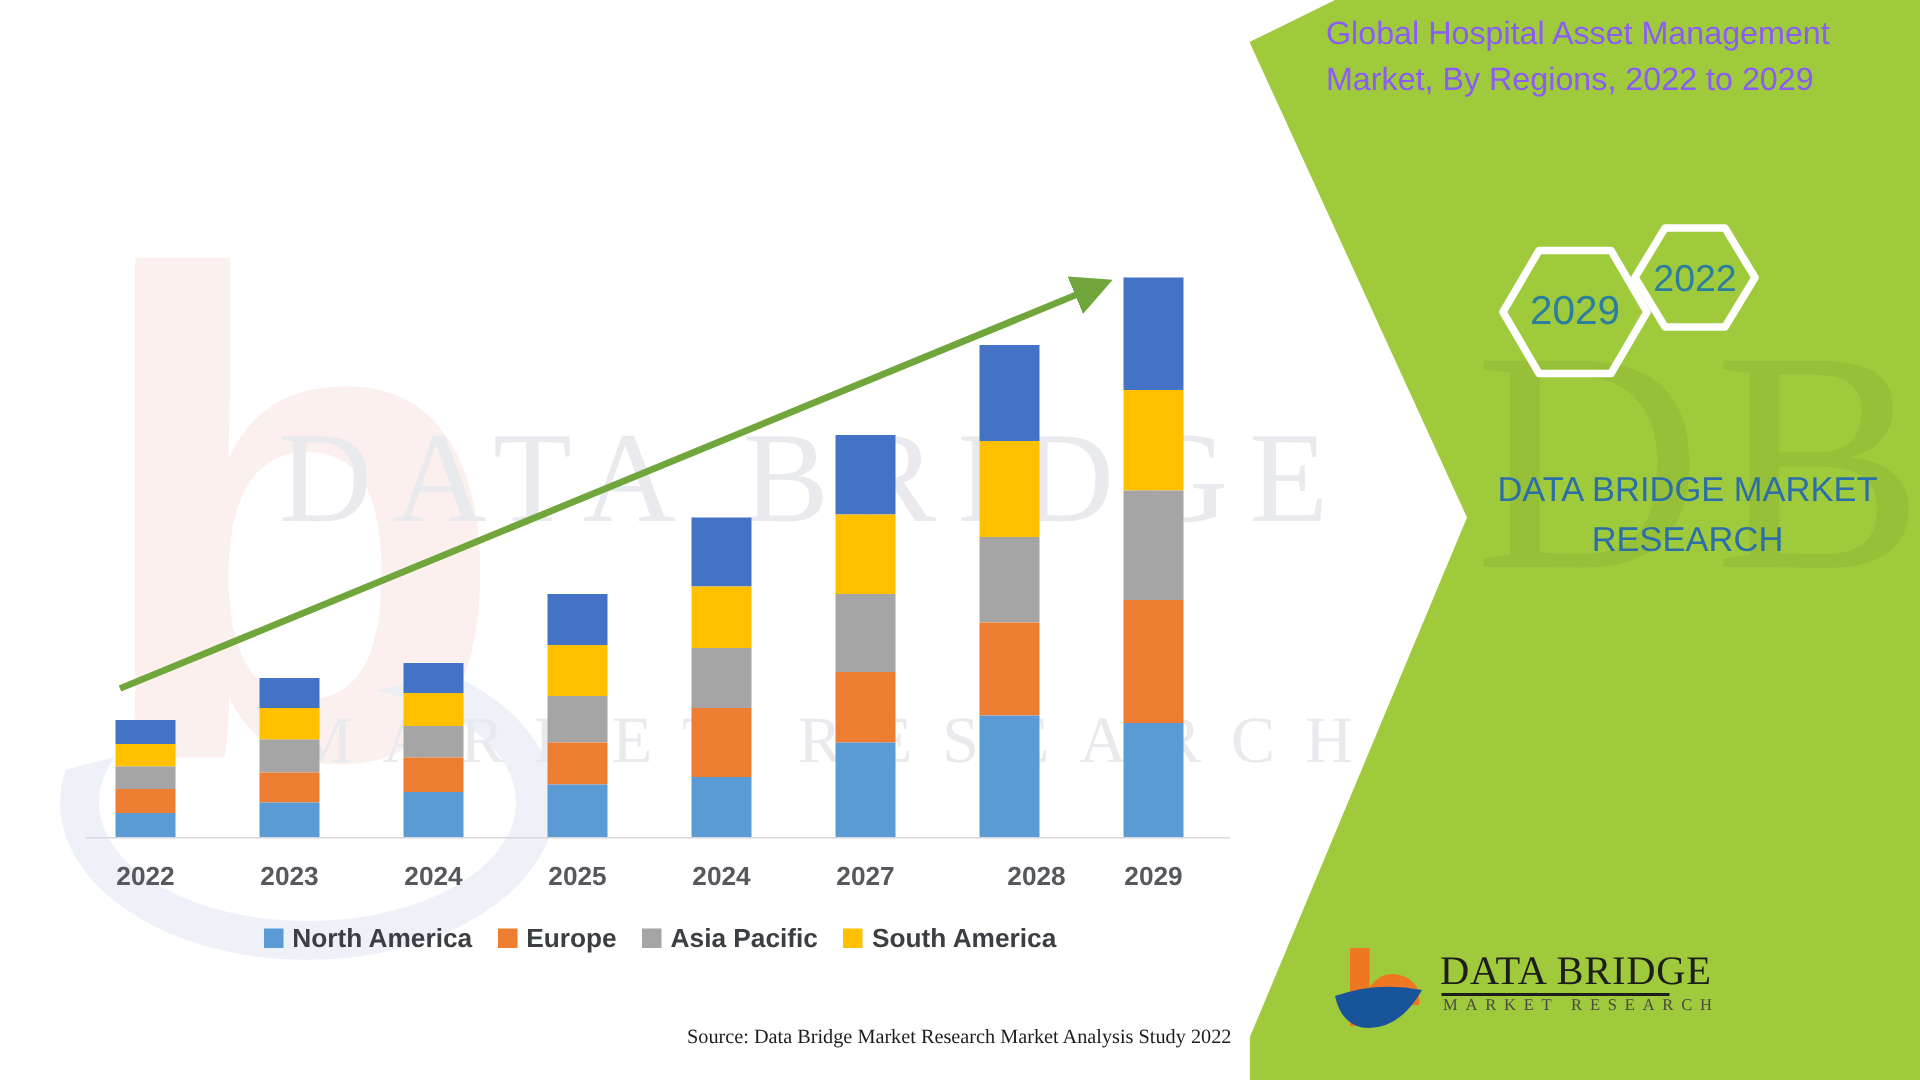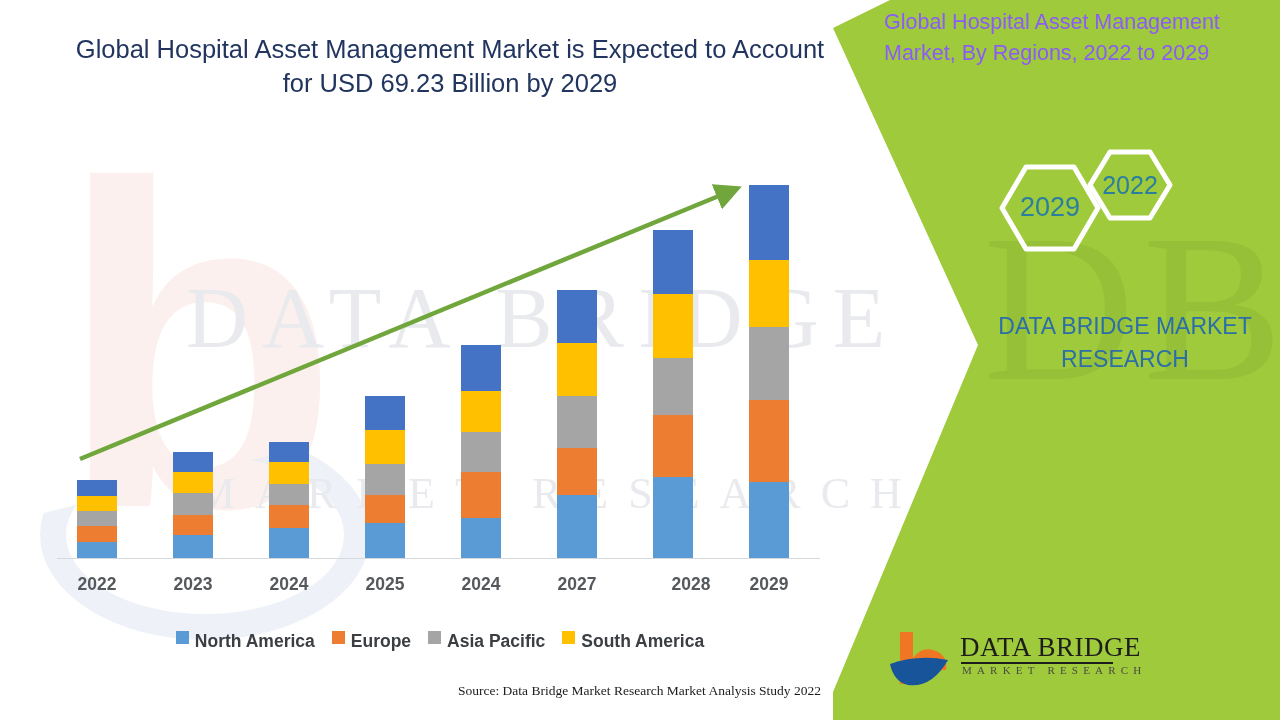--- a/index.html
+++ b/index.html
@@ -60,21 +60,21 @@
     color: #55585c; font-size: 17.5px; font-weight: bold;
   }
 
   .arrow { position: absolute; left: 0; top: 0; width: 980px; height: 720px; pointer-events: none; }
 
   
   .legend {
     position: absolute; left: 57px; top: 615px; width: 766px;
     display: flex; align-items: center; justify-content: center; gap: 17px;
   }
-  .legend-item { display: flex; align-items: flex-start; gap: 6px; margin-top: 16px; }
+  .legend-item { display: flex; align-items: center; gap: 6px; }
   .legend-swatch { width: 13px; height: 13px; display: inline-block; }
   .legend-label { font-size: 17.5px; color: #3b3e42; font-weight: bold; }
 
   
   .footer { position: absolute; left: 0; top: 682px; width: 980px; height: 26px; }
   .footer span {
     position: absolute; font-family: "Liberation Serif", serif;
     font-size: 13.5px; color: #1c1c1c; white-space: nowrap;
   }
   .footer-dmca { left: 57px; top: 0; }
@@ -133,21 +133,20 @@
 
   <div class="left-panel">
 
     <div class="watermark">
       <div class="wm-b">b</div>
       <div class="wm-swoosh"></div>
       <div class="wm-text wm-1">DATA BRIDGE</div>
       <div class="wm-text wm-2">MARKET RESEARCH</div>
     </div>
 
-    <div class="title">Global Hospital Asset Management Market is Expected to Account for USD 69.23 Billion by 2029</div>
 
     <div class="chart" id="chart-area">
       <div class="axis-line"></div>
     <div class="bar" style="left: 77px; width: 40px;">
           <div class="seg" style="height: 16px; background: rgb(91, 155, 213);"></div>
           <div class="seg" style="height: 16px; background: rgb(237, 125, 49);"></div>
           <div class="seg" style="height: 15px; background: rgb(165, 165, 165);"></div>
           <div class="seg" style="height: 15px; background: rgb(255, 192, 0);"></div>
           <div class="seg" style="height: 16px; background: rgb(68, 114, 196);"></div>
         </div>

